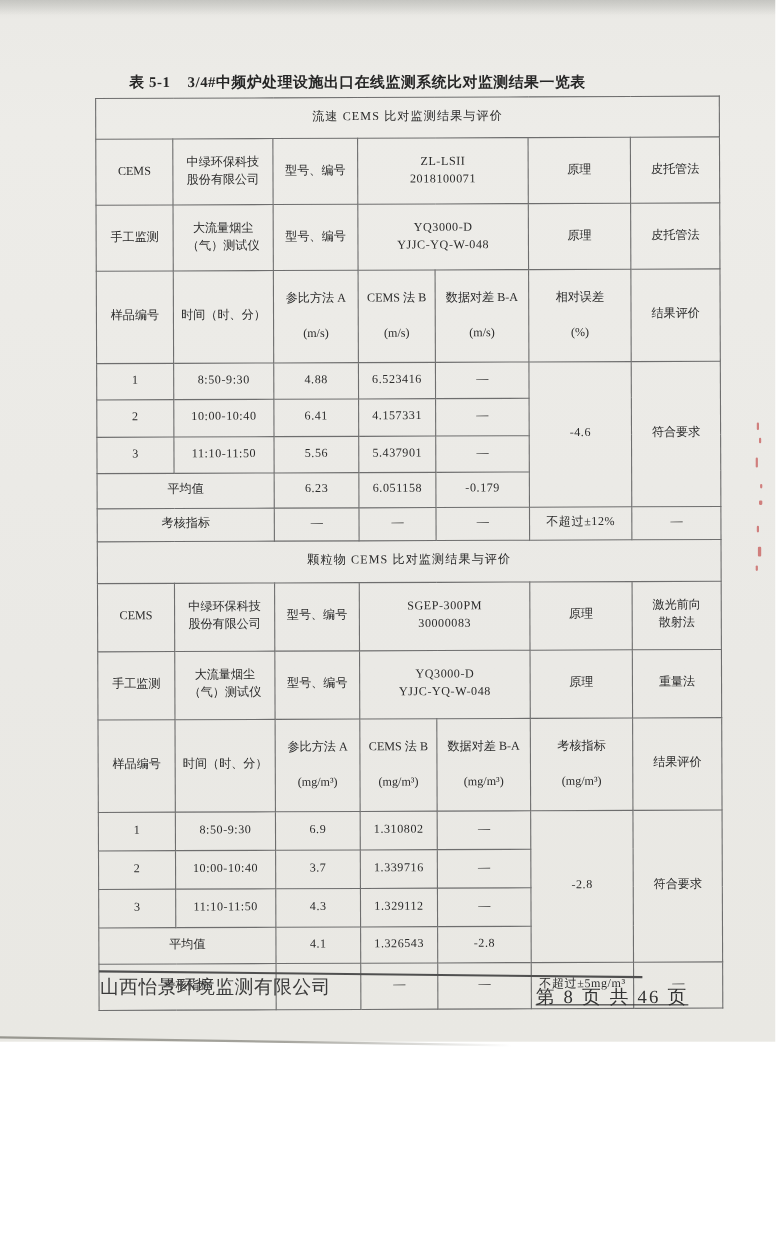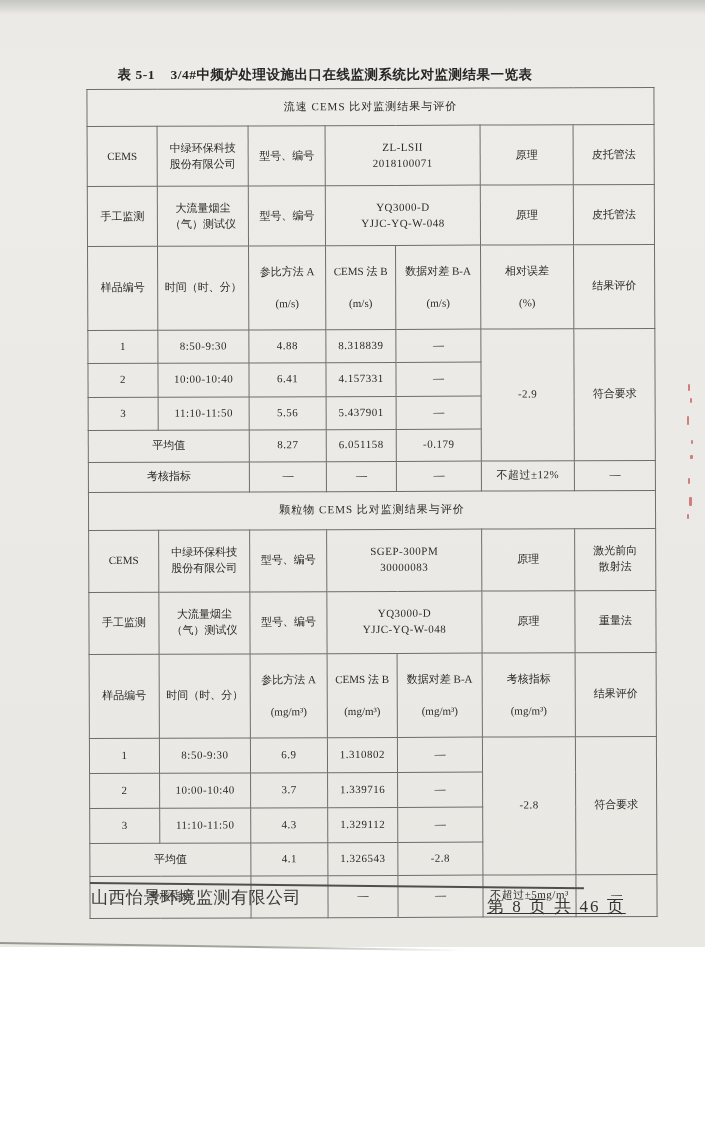--- a/index.html
+++ b/index.html
@@ -118,42 +118,42 @@
       <div class="hl">相对误差</div>
       <div class="hl">(%)</div>
     </td>
     <td class="lbl">结果评价</td>
   </tr>
 
   <tr style="height:33px">
     <td class="num">1</td>
     <td class="num">8:50-9:30</td>
     <td class="num">4.88</td>
-    <td class="num">8.318839</td>
-    <td>—</td>
-    <td rowspan="4" class="num">-2.9</td>
+    <td class="num">6.523416</td>
+    <td>—</td>
+    <td rowspan="4" class="num">-4.6</td>
     <td rowspan="4" class="lbl">符合要求</td>
   </tr>
   <tr style="height:34px">
     <td class="num">2</td>
     <td class="num">10:00-10:40</td>
     <td class="num">6.41</td>
     <td class="num">4.157331</td>
     <td>—</td>
   </tr>
   <tr style="height:33px">
     <td class="num">3</td>
     <td class="num">11:10-11:50</td>
     <td class="num">5.56</td>
     <td class="num">5.437901</td>
     <td>—</td>
   </tr>
   <tr style="height:32px">
     <td colspan="2" class="lbl">平均值</td>
-    <td class="num">8.27</td>
+    <td class="num">6.23</td>
     <td class="num">6.051158</td>
     <td class="num">-0.179</td>
   </tr>
   <tr style="height:30px">
     <td colspan="2" class="lbl">考核指标</td>
     <td>—</td>
     <td>—</td>
     <td>—</td>
     <td class="num">不超过±12%</td>
     <td>—</td>

